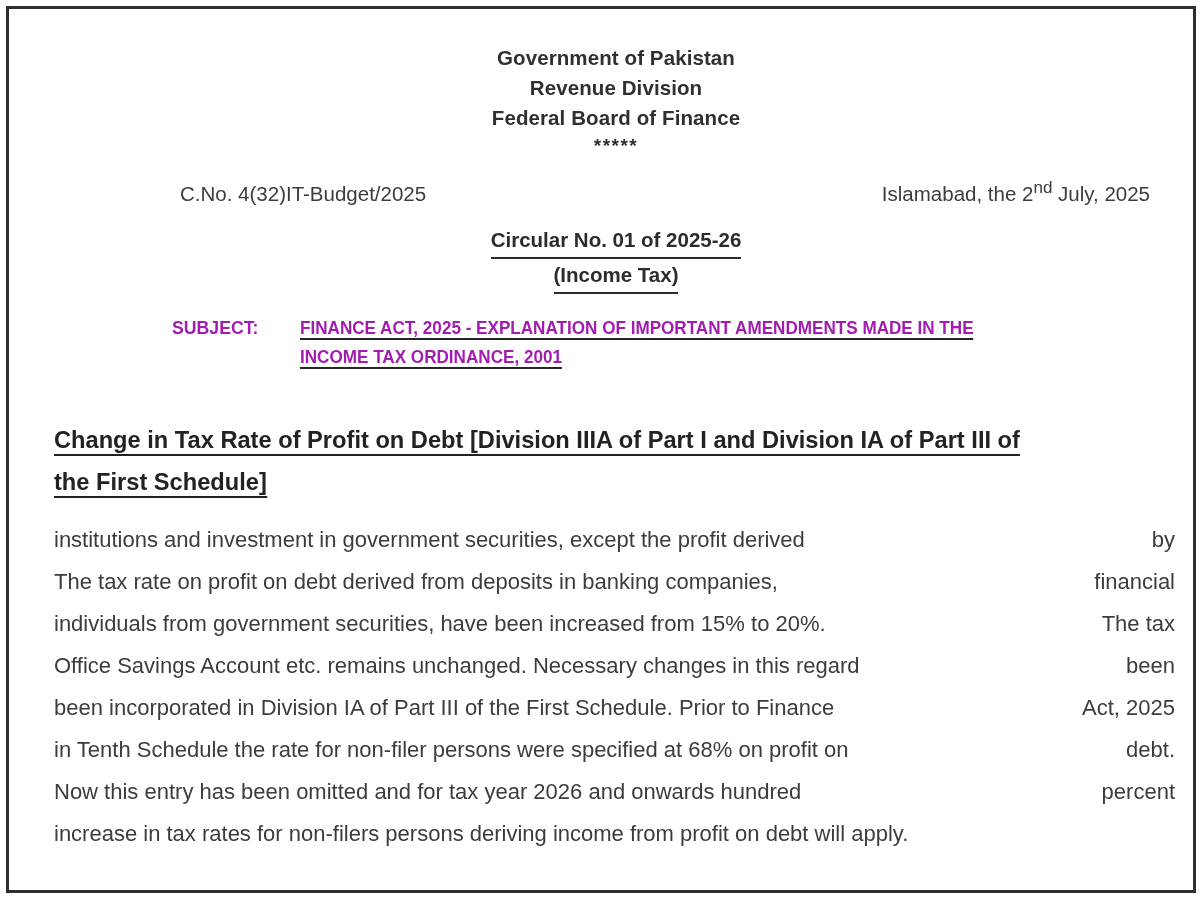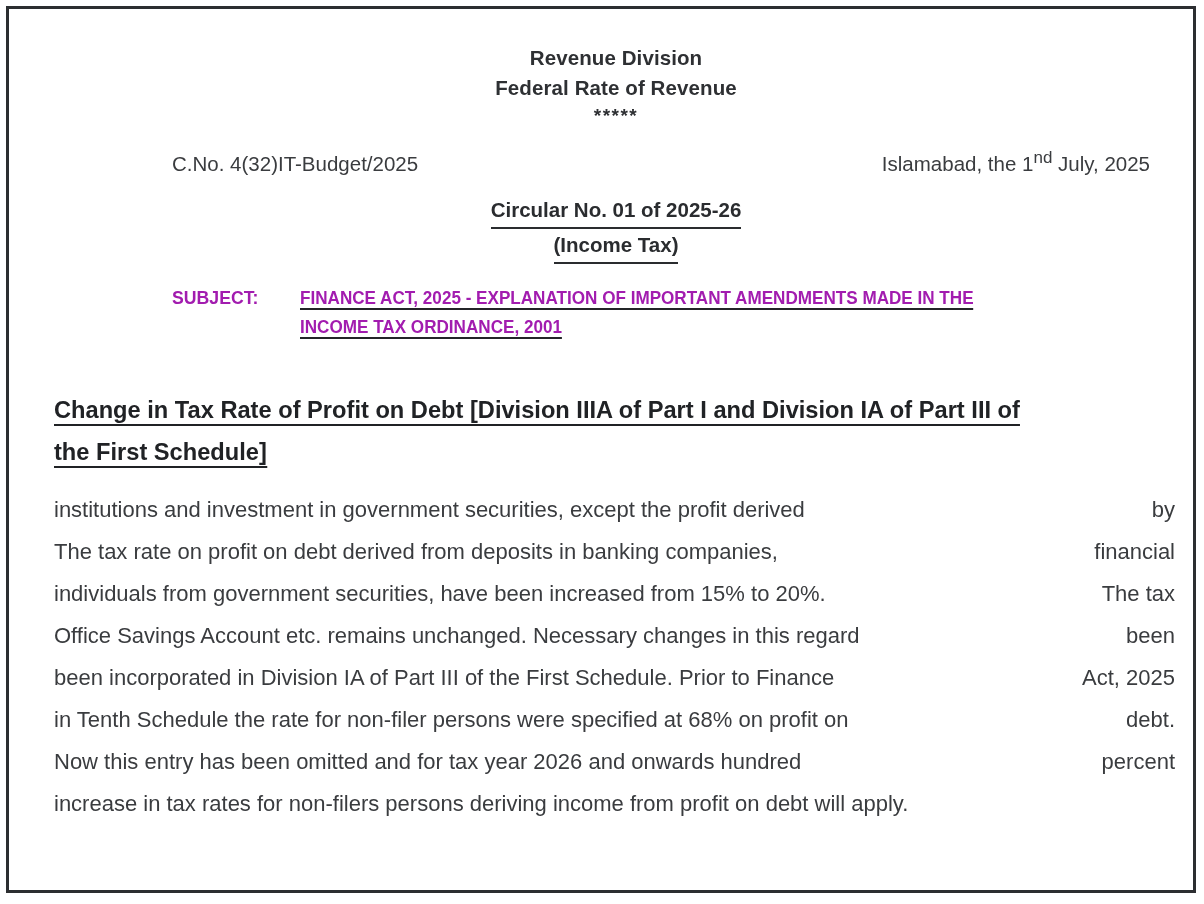--- a/index.html
+++ b/index.html
@@ -65,21 +65,21 @@
   .reference-row {
     position: relative;
     margin-top: 18px;
     height: 34px;
     color: #3a3c3f;
     font-size: 20.5px;
     line-height: 34px;
   }
   .file-number {
     position: absolute;
-    left: 118px;
+    left: 126px;
     top: 0;
     white-space: nowrap;
   }
   .dateline {
     position: absolute;
     right: 28px;
     top: 0;
     white-space: nowrap;
   }
   .dateline .ord {
@@ -185,28 +185,29 @@
   }
 </style>
 </head>
 <body>
 
 <div class="page-viewport">
   <div class="document-page">
     <div class="page-inner">
 
       <div class="letterhead">
+        <span class="org-line">Government of Pakistan</span>
         <span class="org-line">Revenue Division</span>
-        <span class="org-line">Federal Rate of Revenue</span>
+        <span class="org-line">Federal Board of Finance</span>
         <span class="asterisks">*****</span>
       </div>
 
       <div class="reference-row">
         <span class="file-number">C.No. 4(32)IT-Budget/2025</span>
-        <span class="dateline"><span>Islamabad, the  1</span><span class="ord">nd</span><span> July, 2025</span></span>
+        <span class="dateline"><span>Islamabad, the  2</span><span class="ord">nd</span><span> July, 2025</span></span>
       </div>
 
       <div class="circular-title">
         <span class="ct-row"><span class="ct-line">Circular No. 01 of 2025-26</span></span>
         <span class="ct-row"><span class="ct-line">(Income Tax)</span></span>
       </div>
 
       <div class="subject-block">
         <span class="subject-label">SUBJECT:</span>
         <div class="subject-text">

